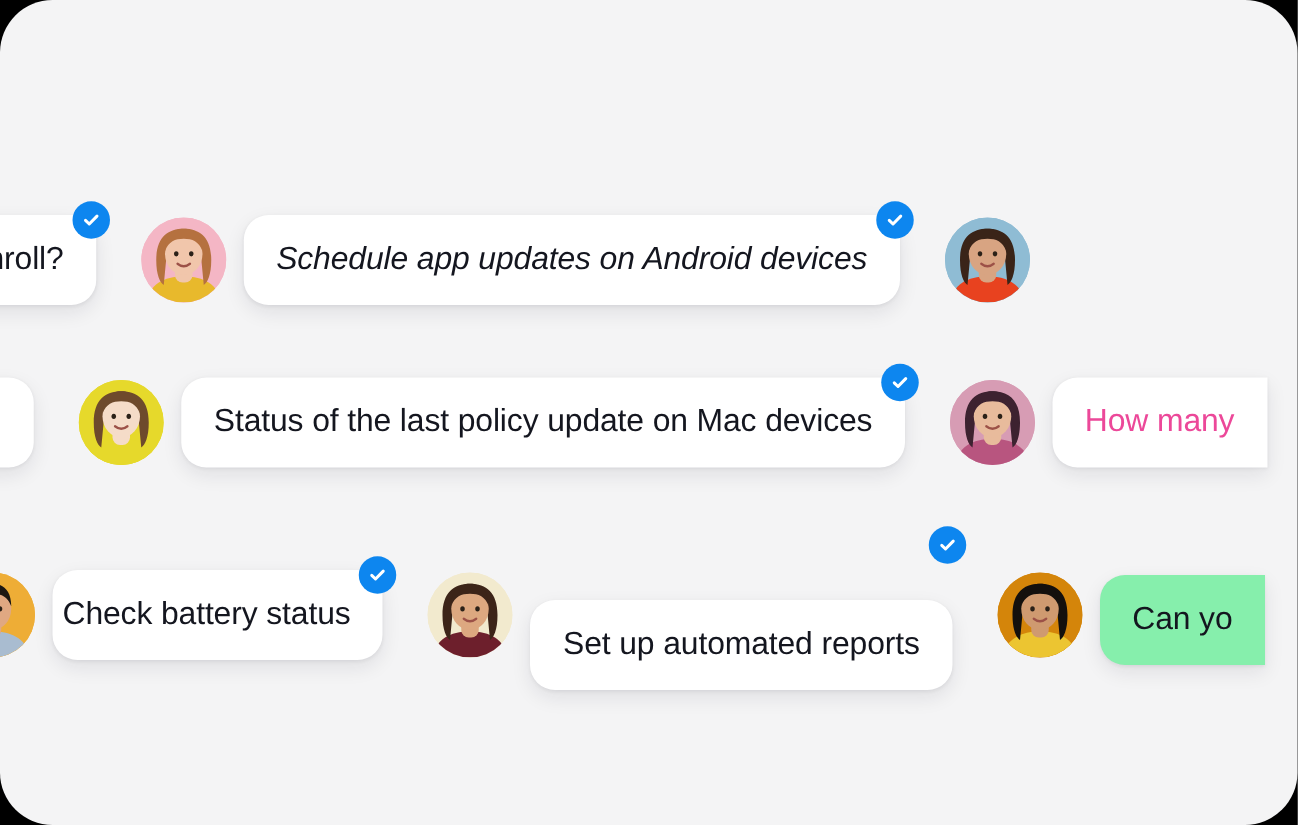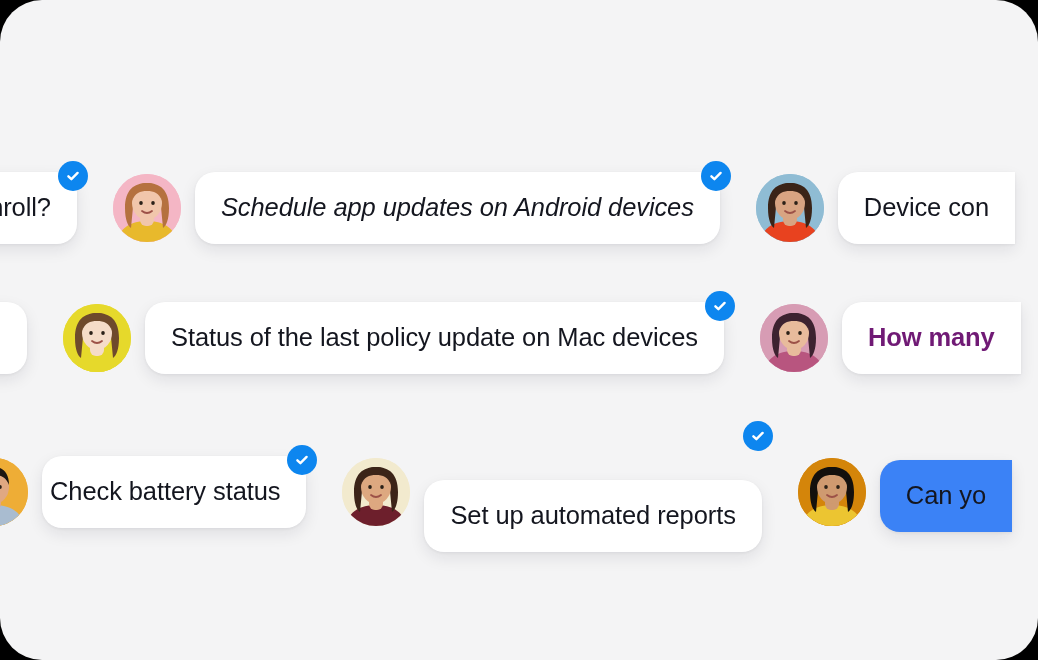--- a/index.html
+++ b/index.html
@@ -157,25 +157,20 @@
     <ellipse cx="34" cy="29" rx="15" ry="17" fill="#d8a482"></ellipse>
 
     <path d="M19 27 C19 14 26 9 34 9 C42 9 49 14 49 27 C46 19 41 17 34 17 C27 17 22 19 19 27 Z" fill="#3a2418"></path>
 
     <ellipse cx="28" cy="29" rx="1.8" ry="2.1" fill="#2b2118"></ellipse>
     <ellipse cx="40" cy="29" rx="1.8" ry="2.1" fill="#2b2118"></ellipse>
 
     <path d="M29 37 Q34 41 39 37" stroke="#9c5147" stroke-width="1.8" fill="none" stroke-linecap="round"></path>
   </svg>
       </div>
-      <div class="card-wrap clip-right">
-        <div class="card" style="background: rgb(255, 255, 255);">
-          <span class="card-label" style="color: rgb(20, 22, 31);">Device con</span>
-        </div>
-      </div>
     </div>
   <div class="row" id="row-2">
       <div class="card-wrap clip-left">
         <div class="card" style="background: rgb(255, 255, 255);">
           <span class="card-label" style="color: rgb(20, 22, 31);">trol</span>
         </div>
       </div>
       <div class="avatar" style="background: rgb(230, 217, 43);">
   <svg viewBox="0 0 68 68" xmlns="http://www.w3.org/2000/svg">
     <rect width="68" height="68" fill="#e6d92b"></rect>
@@ -221,21 +216,21 @@
     <path d="M19 27 C19 14 26 9 34 9 C42 9 49 14 49 27 C46 19 41 17 34 17 C27 17 22 19 19 27 Z" fill="#3d2230"></path>
 
     <ellipse cx="28" cy="29" rx="1.8" ry="2.1" fill="#2b2118"></ellipse>
     <ellipse cx="40" cy="29" rx="1.8" ry="2.1" fill="#2b2118"></ellipse>
 
     <path d="M29 37 Q34 41 39 37" stroke="#9c5147" stroke-width="1.8" fill="none" stroke-linecap="round"></path>
   </svg>
       </div>
       <div class="card-wrap clip-right">
         <div class="card" style="background: rgb(255, 255, 255);">
-          <span class="card-label" style="color: #701a75; font-weight: bold;">How many</span>
+          <span class="card-label" style="color: #ec4899;">How many</span>
         </div>
       </div>
     </div>
   <div class="row" id="row-3">
       <div class="avatar" style="background: rgb(238, 173, 54);">
   <svg viewBox="0 0 68 68" xmlns="http://www.w3.org/2000/svg">
     <rect width="68" height="68" fill="#eead36"></rect>
 
     <path d="M4 68 C6 54 18 47 34 47 C50 47 62 54 64 68 Z" fill="#a9bcd0"></path>
 
@@ -307,18 +302,18 @@
 
     <path d="M19 27 C19 14 26 9 34 9 C42 9 49 14 49 27 C46 19 41 17 34 17 C27 17 22 19 19 27 Z" fill="#14100d"></path>
 
     <ellipse cx="28" cy="29" rx="1.8" ry="2.1" fill="#2b2118"></ellipse>
     <ellipse cx="40" cy="29" rx="1.8" ry="2.1" fill="#2b2118"></ellipse>
 
     <path d="M29 37 Q34 41 39 37" stroke="#9c5147" stroke-width="1.8" fill="none" stroke-linecap="round"></path>
   </svg>
       </div>
       <div class="card-wrap clip-right">
-        <div class="card" style="background: #3b82f6; margin-top: 8px;">
+        <div class="card" style="background: #86efac; margin-top: 8px;">
           <span class="card-label" style="color: rgb(20, 22, 31);">Can yo</span>
         </div>
       </div>
     </div>
 </div>
 
 </body></html>

